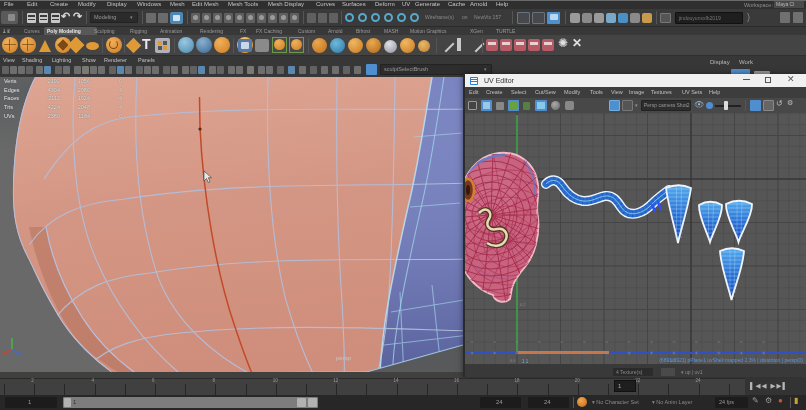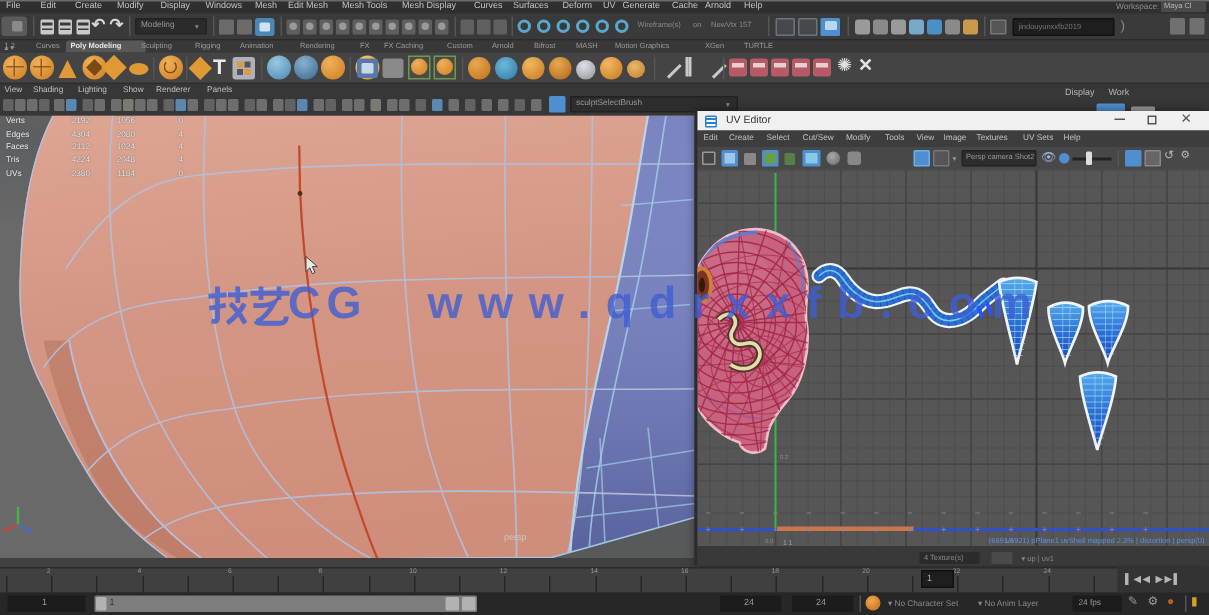--- a/index.html
+++ b/index.html
@@ -653,32 +653,20 @@
           <text x="338" y="249" text-anchor="end" font-size="5" fill="#5a93dc" font-family="Liberation Sans">(6891/6921) pPlane1 uvShell mapped 2.3% | distortion | persp(0)</text>
           <text x="57" y="250" font-size="4.5" fill="#8aa8cc" font-family="Liberation Sans">1 1</text>
         </svg>
 </div>
 <div class="abs" style="left:0;top:290px;width:343px;height:13px;background:#393939"></div>
 <div class="abs" style="left:148px;top:294px;width:40px;height:8px;background:#2b2b2b;border-radius:1px"></div>
 <div class="abs" style="left:151px;top:295px;font-size:5px;color:#888">4 Texture(s)</div>
 <div class="abs" style="left:196px;top:294px;width:14px;height:8px;background:#4a4a4a;border-radius:1px"></div>
 <div class="abs" style="left:216px;top:295px;font-size:5px;color:#888">▾  up | uv1</div>
 </div>
-<div class="abs" style="left:0;top:187px;width:806px;height:36px;z-index:50">
-<svg class="abs" style="left:138px;top:3px" width="56" height="28" viewBox="0 0 56 28">
-        <g stroke="rgba(60,94,212,0.8)" stroke-width="3.2" fill="none">
-          <path d="M7,1 L7,22 M7,22 Q7,25 3,24 M1,7.5 L13,6.5 M1.5,15.5 L12.5,13.5"></path>
-          <path d="M14,6.5 L27,6.5 M20.5,1 L20.5,12 M15.5,12.5 Q20,16 25.5,25.5 M25,12.5 Q21,20 13.5,25.5"></path>
-          <path d="M29,5.5 L55,5.5 M36,1 L36,10 M48,1 L48,10"></path>
-          <path d="M31,13.5 Q40,14.5 45,11.5 Q40,21 33,24.5 M32.5,24 Q33,25.5 36,25.5 L49,25.5 Q52.5,25.5 53,21"></path>
-        </g>
-      </svg>
-<span class="abs" style="left:192px;top:1px;font-size:30px;line-height:30px;font-weight:bold;color:rgba(60,94,212,0.78);letter-spacing:4px">CG</span>
-<span class="abs" style="left:285px;top:1px;font-size:30px;line-height:30px;font-weight:bold;color:rgba(60,94,212,0.78);letter-spacing:10.4px">www.qdrxxfb.com</span>
-</div>
 <div class="abs" style="left:0;top:378px;width:806px;height:17px;background:#404040;border-top:1px solid #2a2a2a"></div>
 <div class="abs" style="left:4.0px;top:384px;width:1px;height:11px;background:#262626"></div>
 <div class="abs" style="left:34.2px;top:384px;width:1px;height:11px;background:#262626"></div>
 <div class="abs" style="left:31.200000000000003px;top:378px;font-size:4.5px;color:#989898">2</div>
 <div class="abs" style="left:64.4px;top:384px;width:1px;height:11px;background:#262626"></div>
 <div class="abs" style="left:94.6px;top:384px;width:1px;height:11px;background:#262626"></div>
 <div class="abs" style="left:91.6px;top:378px;font-size:4.5px;color:#989898">4</div>
 <div class="abs" style="left:124.8px;top:384px;width:1px;height:11px;background:#262626"></div>
 <div class="abs" style="left:155.0px;top:384px;width:1px;height:11px;background:#262626"></div>
 <div class="abs" style="left:152.0px;top:378px;font-size:4.5px;color:#989898">6</div>

